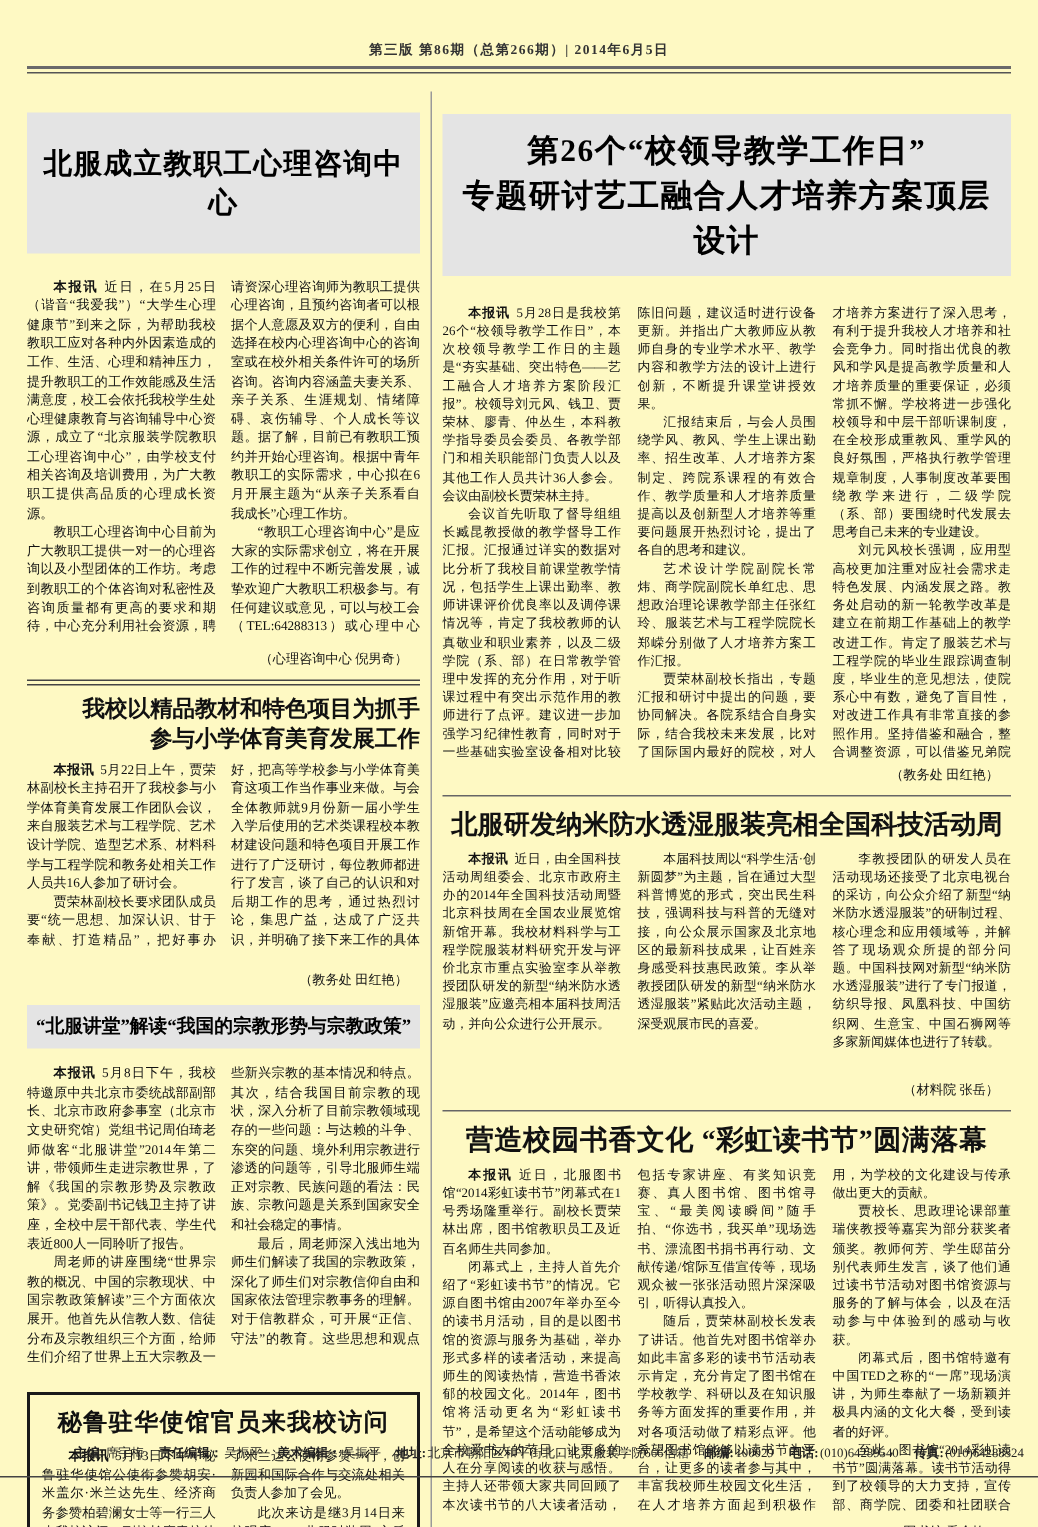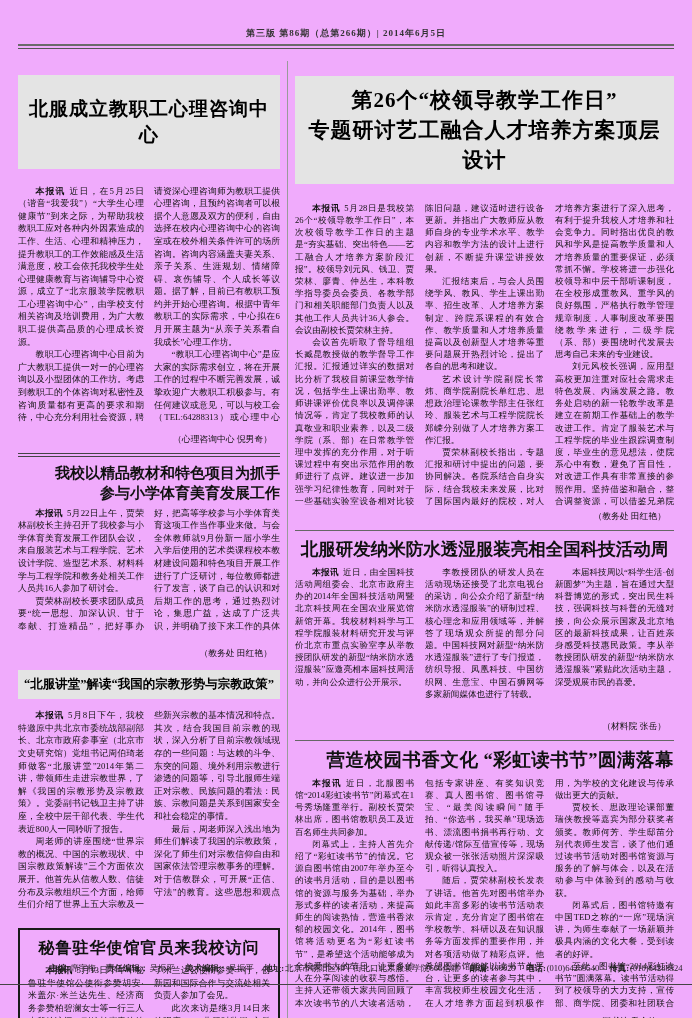--- a/index.html
+++ b/index.html
@@ -1,35 +1,35 @@
 <!DOCTYPE html>
 <html><head>
 <meta charset="utf-8">
 <style>
   html,body{margin:0;padding:0;background:#fff;}
-  .page{position:relative;width:692px;height:1018px;background:#f0abfc;overflow:hidden;
+  .page{position:relative;width:692px;height:1018px;background:#fef9c3;overflow:hidden;
         font-family:"Liberation Serif", serif;color:#111;}
   
   .masthead{padding-top:27px;text-align:center;}
   .issue-line{font-size:9px;font-weight:bold;color:#333;letter-spacing:1px;margin-bottom:4px;}
   .mast-rules{margin:0 18px;height:2px;border-top:2px solid #6a6a6a;border-bottom:1px solid #555;}
   
   .content{display:flex;margin:10px 18px 0;align-items:stretch;}
   .col-left{width:262px;flex:0 0 262px;}
   .v-rule{width:1px;background:#9a9a9a;margin:2px 7px 6px;}
   .col-right{flex:1;min-width:0;}
   
   .headbox{background:#e4e4e4;text-align:center;font-weight:bold;color:#000;}
   .h-l1{font-size:19px;padding:21px 2px;letter-spacing:1px;}
   .h-l2{font-size:15px;line-height:20px;text-align:right;font-weight:bold;margin:5px 0 4px;}
   .h-l3{font-size:12.5px;padding:6px 1px;letter-spacing:0;}
   .h-l4{font-size:16px;text-align:center;font-weight:bold;margin:0 0 5px;letter-spacing:1px;}
   .h-r1{font-size:21px;line-height:30px;padding:9px 4px;letter-spacing:1px;}
   .h-r2{font-size:17.5px;text-align:center;font-weight:bold;margin:2px 0 5px;}
-  .h-r3{font-size:18.5px;text-align:right;font-weight:bold;margin:3px 0 5px;letter-spacing:0.5px;}
+  .h-r3{font-size:18.5px;text-align:center;font-weight:bold;margin:3px 0 5px;letter-spacing:0.5px;}
   
   .abody{text-align:justify;overflow:hidden;column-fill:balance;}
   .abody p{margin:0;text-indent:2em;}
   .lead{font-weight:bold;margin-right:4px;}
   .cols2{column-count:2;column-gap:10px;}
   .cols3{column-count:3;column-gap:11px;}
   .lbody{font-size:8.8px;line-height:12.6px;}
   .rbody{font-size:8.6px;line-height:12.2px;}
   .b-l1{height:246px;margin-top:5px;}
   .b-l2{height:138px;}
@@ -126,22 +126,22 @@
         </div>
         <div class="sig">（教务处 田红艳）</div>
       </article>
 
       <div class="sep-single"></div>
 
       <article>
         <h2 class="h-r2">北服研发纳米防水透湿服装亮相全国科技活动周</h2>
         <div class="abody rbody cols3 b-r2">
           <p><b class="lead">本报讯</b><span>近日，由全国科技活动周组委会、北京市政府主办的2014年全国科技活动周暨北京科技周在全国农业展览馆新馆开幕。我校材料科学与工程学院服装材料研究开发与评价北京市重点实验室李从举教授团队研发的新型“纳米防水透湿服装”应邀亮相本届科技周活动，并向公众进行公开展示。</span></p>
+          <p>本届科技周以“科学生活·创新圆梦”为主题，旨在通过大型科普博览的形式，突出民生科技，强调科技与科普的无缝对接，向公众展示国家及北京地区的最新科技成果，让百姓亲身感受科技惠民政策。李从举教授团队研发的新型“纳米防水透湿服装”紧贴此次活动主题，深受观展市民的喜爱。</p>
           <p>李教授团队的研发人员在活动现场还接受了北京电视台的采访，向公众介绍了新型“纳米防水透湿服装”的研制过程、核心理念和应用领域等，并解答了现场观众所提的部分问题。中国科技网对新型“纳米防水透湿服装”进行了专门报道，纺织导报、凤凰科技、中国纺织网、生意宝、中国石狮网等多家新闻媒体也进行了转载。</p>
-          <p>本届科技周以“科学生活·创新圆梦”为主题，旨在通过大型科普博览的形式，突出民生科技，强调科技与科普的无缝对接，向公众展示国家及北京地区的最新科技成果，让百姓亲身感受科技惠民政策。李从举教授团队研发的新型“纳米防水透湿服装”紧贴此次活动主题，深受观展市民的喜爱。</p>
         </div>
         <div class="sig">（材料院 张岳）</div>
       </article>
 
       <div class="sep-single"></div>
 
       <article>
         <h2 class="h-r3">营造校园书香文化 “彩虹读书节”圆满落幕</h2>
         <div class="abody rbody cols3 b-r3">
           <p><b class="lead">本报讯</b><span>近日，北服图书馆“2014彩虹读书节”闭幕式在1号秀场隆重举行。副校长贾荣林出席，图书馆教职员工及近百名师生共同参加。</span></p>

